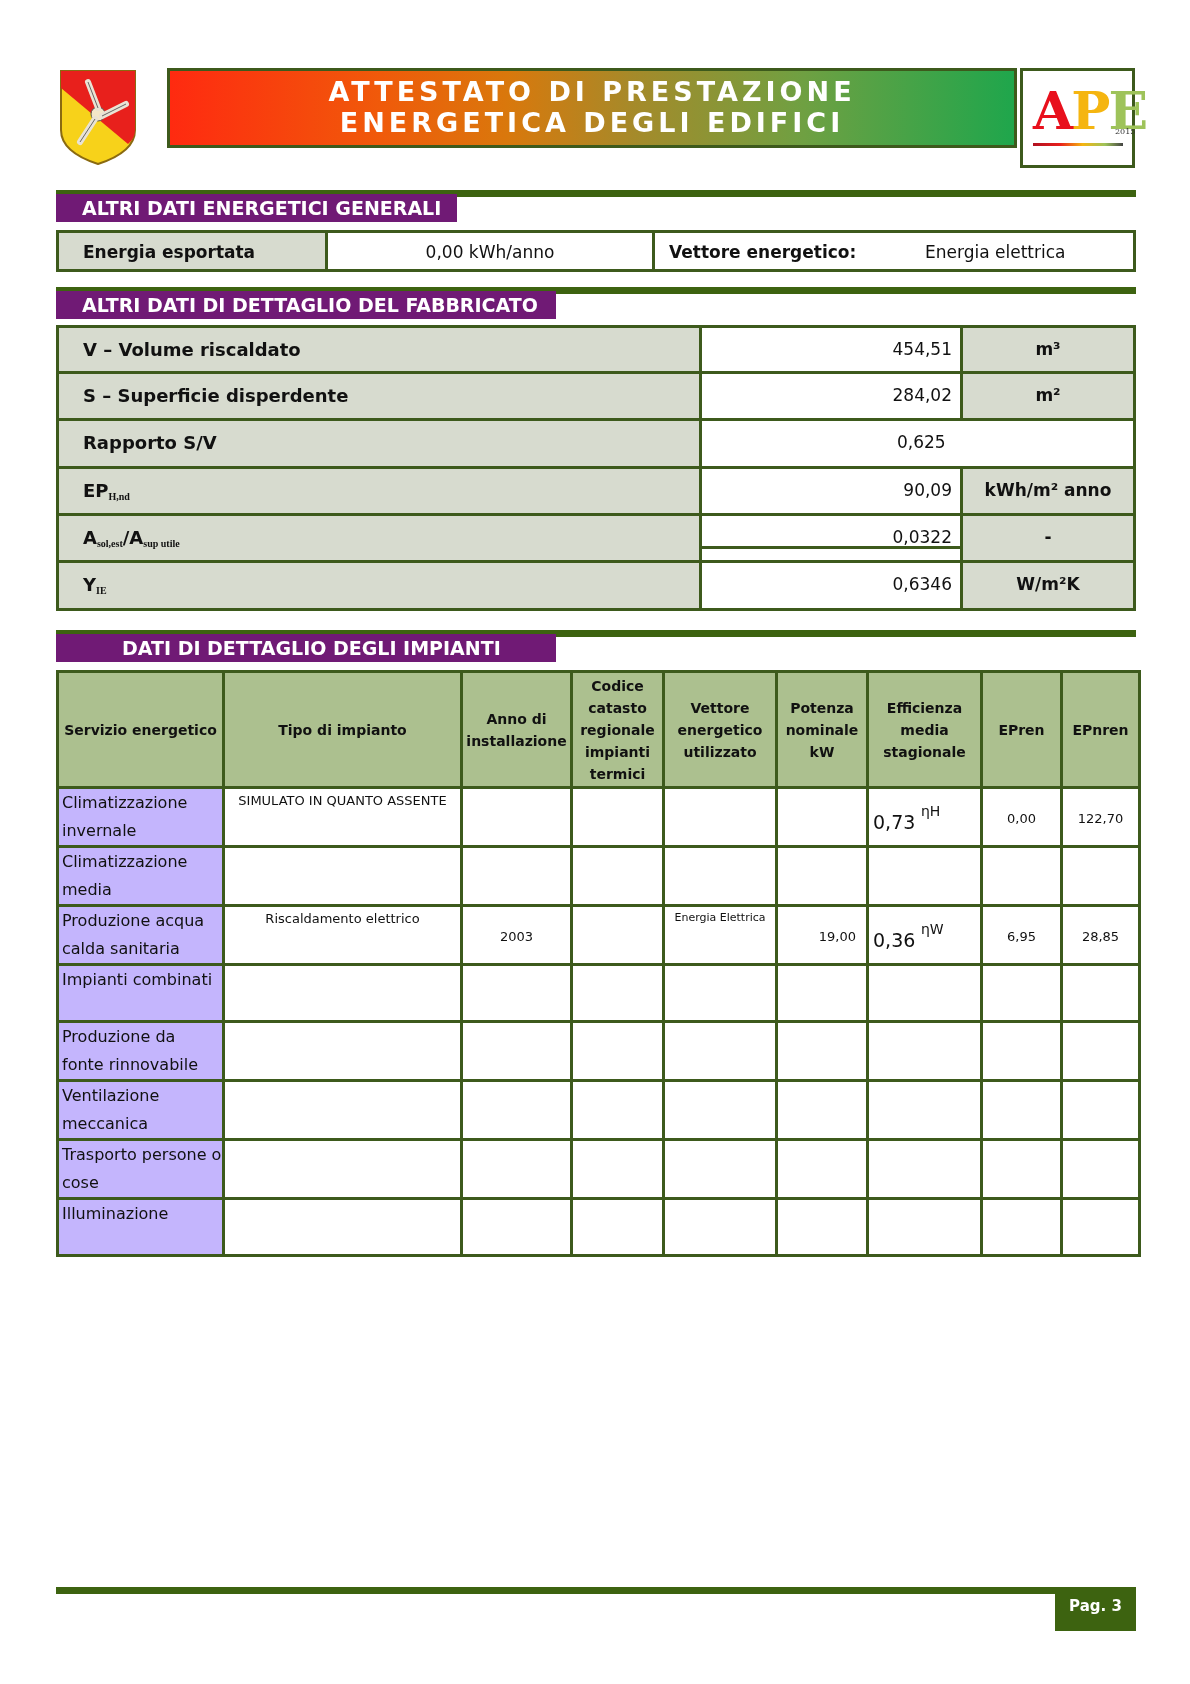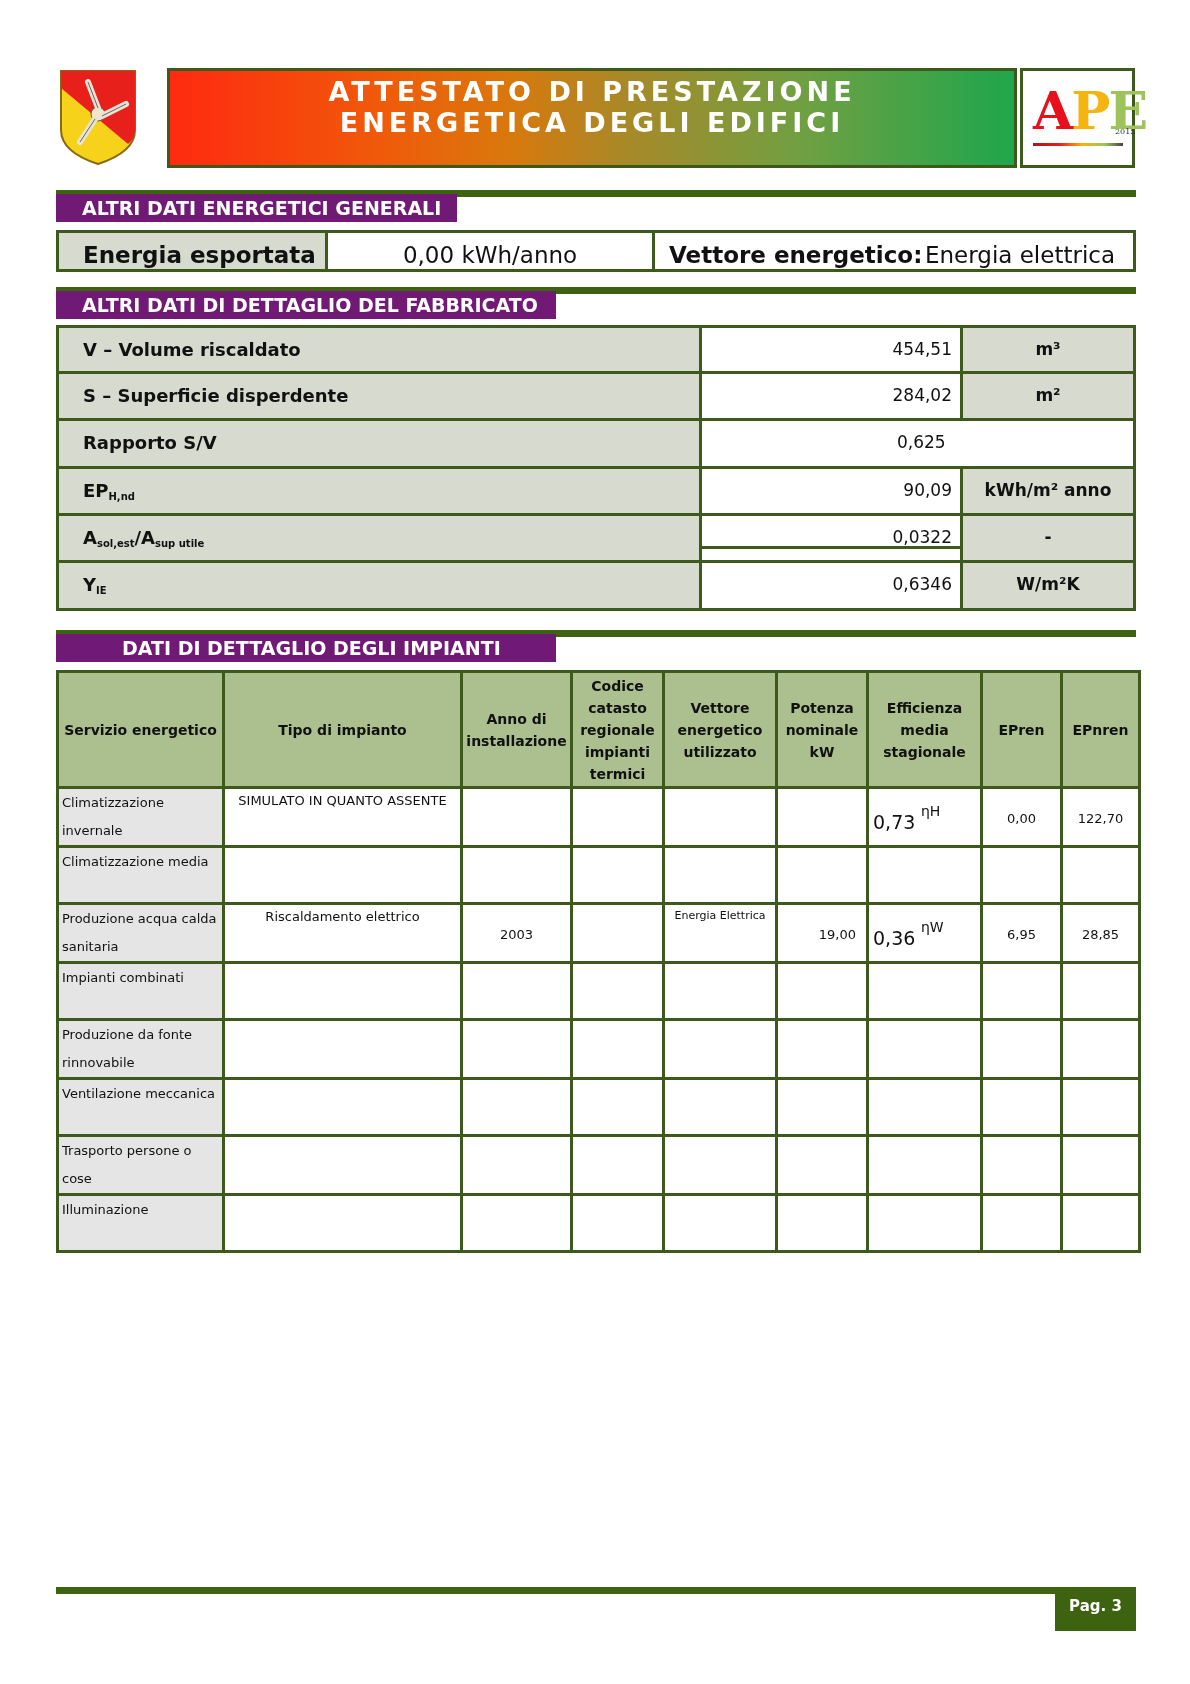--- a/index.html
+++ b/index.html
@@ -2,21 +2,21 @@
 <html><head>
 <meta charset="utf-8">
 <style>
   html, body { margin:0; padding:0; }
   body { width:1190px; height:1684px; background:#ffffff; position:relative; overflow:hidden;
          font-family:"DejaVu Sans", "Liberation Sans", sans-serif; color:#111; }
   .abs { position:absolute; }
 
   
   .crest { left:58px; top:68px; width:80px; height:98px; }
-  .banner { left:167px; top:68px; width:850px; height:100px; box-sizing:border-box;
+  .banner { left:167px; top:68px; width:850px; height:80px; box-sizing:border-box;
             border:3px solid #3d5a1c;
             background:linear-gradient(90deg,#ff2a10 0%,#f05a0a 25%,#d9780c 40%,#a58a2a 55%,#6fa042 75%,#1fa64c 100%);
             text-align:center; }
   .banner .t1, .banner .t2 { color:#ffffff; font-weight:bold; font-size:27px; letter-spacing:4px; line-height:31px; }
   .banner .t1 { margin-top:5px; }
   .banner .code { color:#2a1a08; font-weight:bold; font-size:14px; margin-top:4px; letter-spacing:0px; }
   .banner .code span { margin:0 12px; }
   .ape { left:1020px; top:68px; width:115px; height:100px; box-sizing:border-box; border:3px solid #3d5a1c; background:#fff; }
   .ape .letters { position:absolute; left:10px; top:12px; font-family:"DejaVu Serif", serif; font-size:52px; font-weight:bold; line-height:56px; letter-spacing:-2px; }
   .ape .la { color:#e8101c; } .ape .lp { color:#f5b510; } .ape .le { color:#9ec35a; }
@@ -28,39 +28,39 @@
   .sec-line { left:56px; width:1080px; height:7px; background:#3d6310; }
   .sec-tab { left:56px; height:28px; background:#701a75; color:#ffffff; font-weight:bold; font-size:19px; line-height:28px; box-sizing:border-box; padding-left:26px; }
 
   
   .cell { position:absolute; box-sizing:border-box; border:3px solid #3d5a1c; }
   .lbl { background:#d7dbcf; }
   .val { background:#ffffff; }
 
   
   .row1 { top:230px; height:42px; }
-  .row1 .txt { position:absolute; top:9px; font-size:23px; }
+  .row1 .txt { position:absolute; top:9px; font-size:17px; }
 
   
   .fab-lbl { left:56px; width:646px; }
   .fab-val { left:699px; width:264px; }
   .fab-unit { left:960px; width:176px; text-align:center; font-weight:bold; font-size:17px; }
   .fab-lbl .txt { position:absolute; left:24px; top:11px; font-weight:bold; font-size:18px; }
   .fab-val .txt { position:absolute; right:8px; top:11px; font-size:17px; }
   .fab-unit .txt { position:absolute; left:0; right:0; top:11px; }
   .fab-wide { left:699px; width:437px; }
   .fab-wide .txt { position:absolute; left:195px; top:11px; font-size:17px; }
-  sub { font-size:10px; vertical-align:-3px; }
+  sub { font-size:10px; vertical-align:-3px;font-family:Liberation Serif, serif; }
 
   
   .imp { left:56px; top:670px; border-collapse:collapse; table-layout:fixed; position:absolute; }
   .imp td, .imp th { border:3px solid #3d5a1c; padding:0; box-sizing:border-box; }
   .imp th { background:#acc08f; font-size:14px; font-weight:bold; line-height:22px; text-align:center; height:116px; }
   .imp td { height:57px; background:#ffffff; vertical-align:top; font-size:13px; position:relative; }
-  .imp td.srv { background:#e5e5e5; font-size:13px; line-height:28px; padding-left:3px; }
+  .imp td.srv { background:#c4b5fd; font-size:16px; line-height:28px; padding-left:3px; }
   .imp td .c { position:absolute; left:0; right:0; text-align:center; }
   .imp td .mid { top:22px; }
   .imp td .topc { top:4px; }
   .imp td .r { position:absolute; right:10px; top:22px; }
   .eff-v { position:absolute; left:4px; top:22px; font-size:19px; }
   .eff-s { position:absolute; left:52px; top:14px; font-size:14px; }
 
   
   .foot-line { left:56px; top:1587px; width:1080px; height:7px; background:#3d6310; }
   .foot-page { left:1055px; top:1587px; width:81px; height:44px; background:#3d6310; color:#fff; font-weight:bold; font-size:15px; line-height:38px; text-align:center; }

